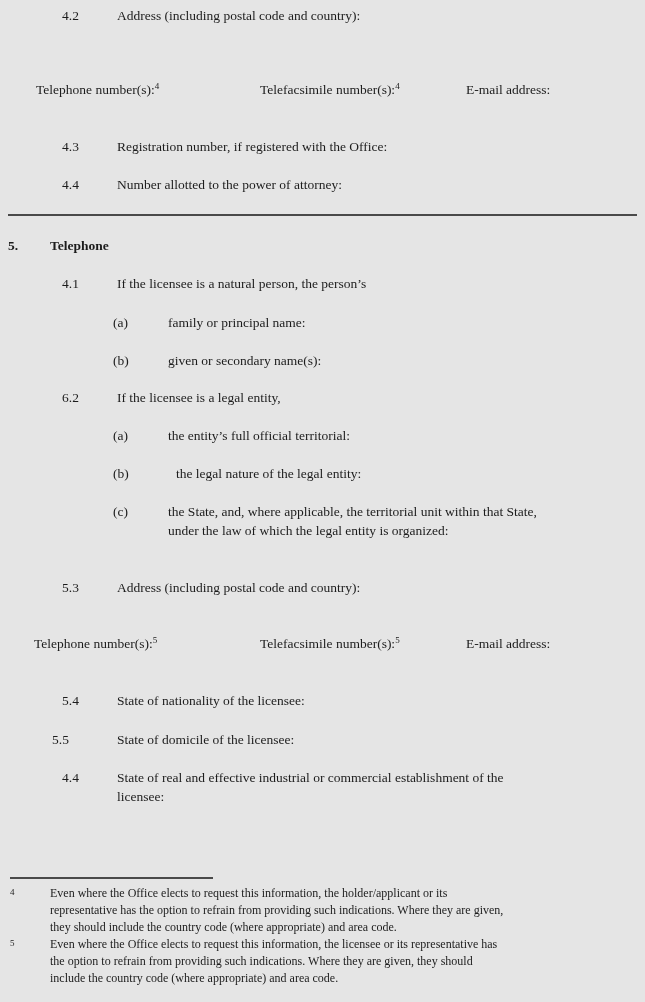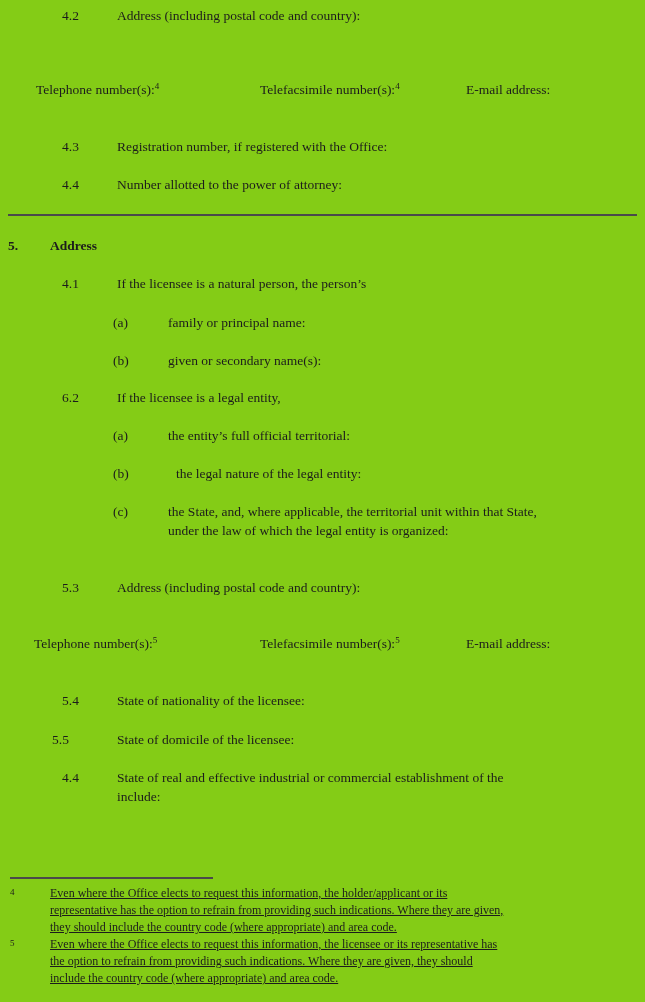--- a/index.html
+++ b/index.html
@@ -1,38 +1,37 @@
 <!DOCTYPE html>
 <html><head>
 <meta charset="utf-8">
 <style>
   html,body { margin:0; padding:0; background:#ffffff; }
   .page {
     position:relative;
     width:645px; height:1002px;
-    background:#84cc16;
+    background:#e5e5e5;
     font-family:"Liberation Serif", serif;
     color:#1c1c1c;
     overflow:hidden;
   }
   .row { position:absolute; left:0; right:0; font-size:13.5px; line-height:19px; }
   .abs { position:absolute; }
   .txt { white-space:pre-line; }
   .bold { font-weight:bold; }
   sup.ref {
     font-size:9px;
     line-height:0;
     vertical-align:super;
   }
   .fnref { font-size:9px; top:-2px; }
   .fn-text {
     font-size:12px;
     line-height:17px;
     white-space:pre-line;
-    text-decoration:underline;
   }
   .divider {
     position:absolute;
     left:8px; width:629px; height:2px;
     background:#4a4a4a;
   }
   .fn-rule {
     position:absolute;
     left:10px; width:203px; height:2px;
     background:#4a4a4a;
@@ -61,21 +60,21 @@
 
   <div class="row" style="top:175px">
     <span class="abs" style="left:62px">4.4</span>
     <span class="abs txt" style="left:117px; width:510px">Number allotted to the power of attorney:</span>
   </div>
 
   <div class="divider" style="top:214px"></div>
 
   <div class="row bold" style="top:236px">
     <span class="abs" style="left:8px">5.</span>
-    <span class="abs" style="left:50px">Address</span>
+    <span class="abs" style="left:50px">Telephone</span>
   </div>
 
   <div class="row" style="top:274px">
     <span class="abs" style="left:62px">4.1</span>
     <span class="abs txt" style="left:117px; width:510px">If the licensee is a natural person, the person’s</span>
   </div>
   <div class="row" style="top:313px">
     <span class="abs" style="left:113px">(a)</span>
     <span class="abs txt" style="left:168px; width:460px">family or principal name:</span>
   </div>
@@ -119,21 +118,21 @@
   </div>
 
   <div class="row" style="top:730px">
     <span class="abs" style="left:52px">5.5</span>
     <span class="abs txt" style="left:117px; width:510px">State of domicile of the licensee:</span>
   </div>
 
   <div class="row" style="top:768px">
     <span class="abs" style="left:62px">4.4</span>
     <span class="abs txt" style="left:117px; width:515px">State of real and effective industrial or commercial establishment of the
-include:</span>
+licensee:</span>
   </div>
 
   <div class="fn-rule" style="top:877px"></div>
 
   <div class="row" style="top:885px">
     <span class="abs fnref" style="left:10px">4</span>
     <div class="abs fn-text" style="left:50px; width:565px">Even where the Office elects to request this information, the holder/applicant or its
 representative has the option to refrain from providing such indications.  Where they are given,
 they should include the country code (where appropriate) and area code.</div>
   </div>

